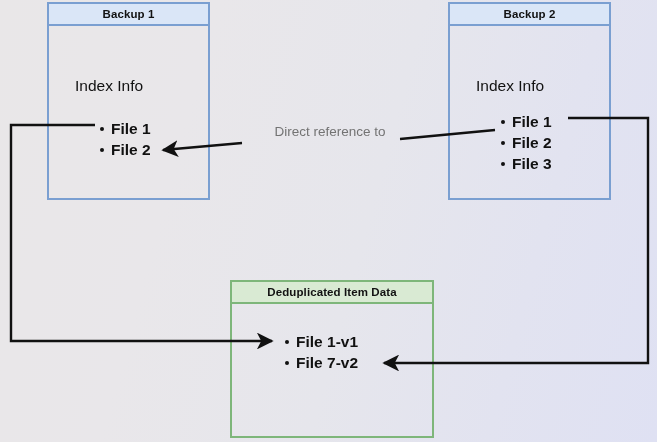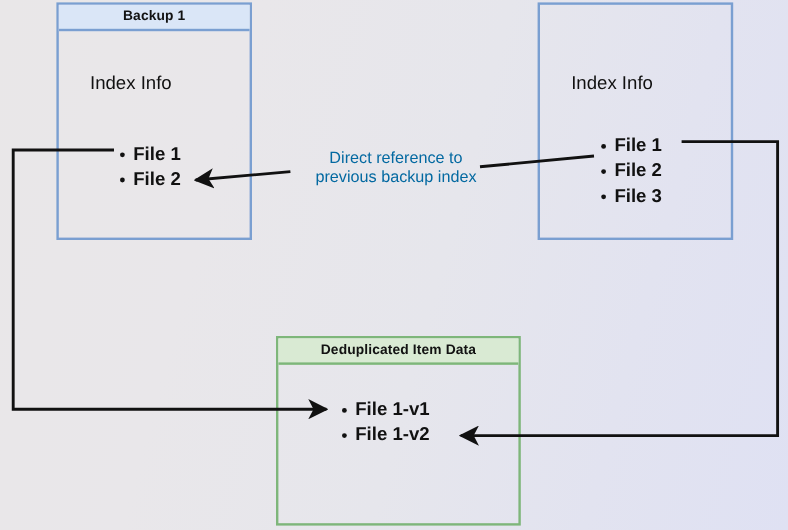--- a/index.html
+++ b/index.html
@@ -53,20 +53,21 @@
     left: 0;
     right: 0;
     top: 22px;
     bottom: 0;
   }
   .index-title {
     position: absolute;
     font-size: 15.5px;
     color: #111;
     white-space: nowrap;
+    margin-top: 16px;
   }
   ul.filelist {
     position: absolute;
     margin: 0;
     padding: 0 0 0 16px;
     list-style: none;
     font-weight: bold;
   }
   ul.filelist li {
     position: relative;
@@ -82,21 +83,21 @@
     top: 9px;
     width: 4px;
     height: 4px;
     border-radius: 50%;
     background: #111;
   }
   .caption {
     position: absolute;
     font-size: 13.5px;
     line-height: 16px;
-    color: #0369a1;
+    color: #737373;
     text-align: center;
     white-space: nowrap;
   }
   svg.arrows {
     position: absolute;
     left: 0;
     top: 0;
     width: 657px;
     height: 442px;
     pointer-events: none;
@@ -112,43 +113,43 @@
     <div class="box-body">
       <div class="index-title" style="left:26px; top:35px;">Index Info</div>
       <ul class="filelist" style="left:46px; top:92px;">
         <li>File 1</li>
         <li>File 2</li>
       </ul>
     </div>
   </div>
 
   <div class="box" style="left:448px; top:2px; width:163px; height:198px;">
+    <div class="box-header">Backup 2</div>
     <div class="box-body">
       <div class="index-title" style="left:26px; top:35px;">Index Info</div>
       <ul class="filelist" style="left:46px; top:85px;">
         <li>File 1</li>
         <li>File 2</li>
         <li>File 3</li>
       </ul>
     </div>
   </div>
 
   <div class="box box-green" style="left:230px; top:280px; width:204px; height:158px;">
     <div class="box-header">Deduplicated Item Data</div>
     <div class="box-body">
       <ul class="filelist" style="left:48px; top:27px;">
         <li>File 1-v1</li>
-        <li>File 1-v2</li>
+        <li>File 7-v2</li>
       </ul>
     </div>
   </div>
 
   <div class="caption" style="left:247px; top:124px; width:166px;">
     <div>Direct reference to</div>
-    <div>previous backup index</div>
   </div>
 
   <svg class="arrows" viewBox="0 0 657 442">
     <defs>
       <marker id="ah" viewBox="0 0 10 10" refX="9" refY="5" markerWidth="7" markerHeight="7" orient="auto-start-reverse">
         <path d="M 0 0 L 10 5 L 0 10 L 2.6 5 z" fill="#111111"></path>
       </marker>
     </defs>
 
     <g>

